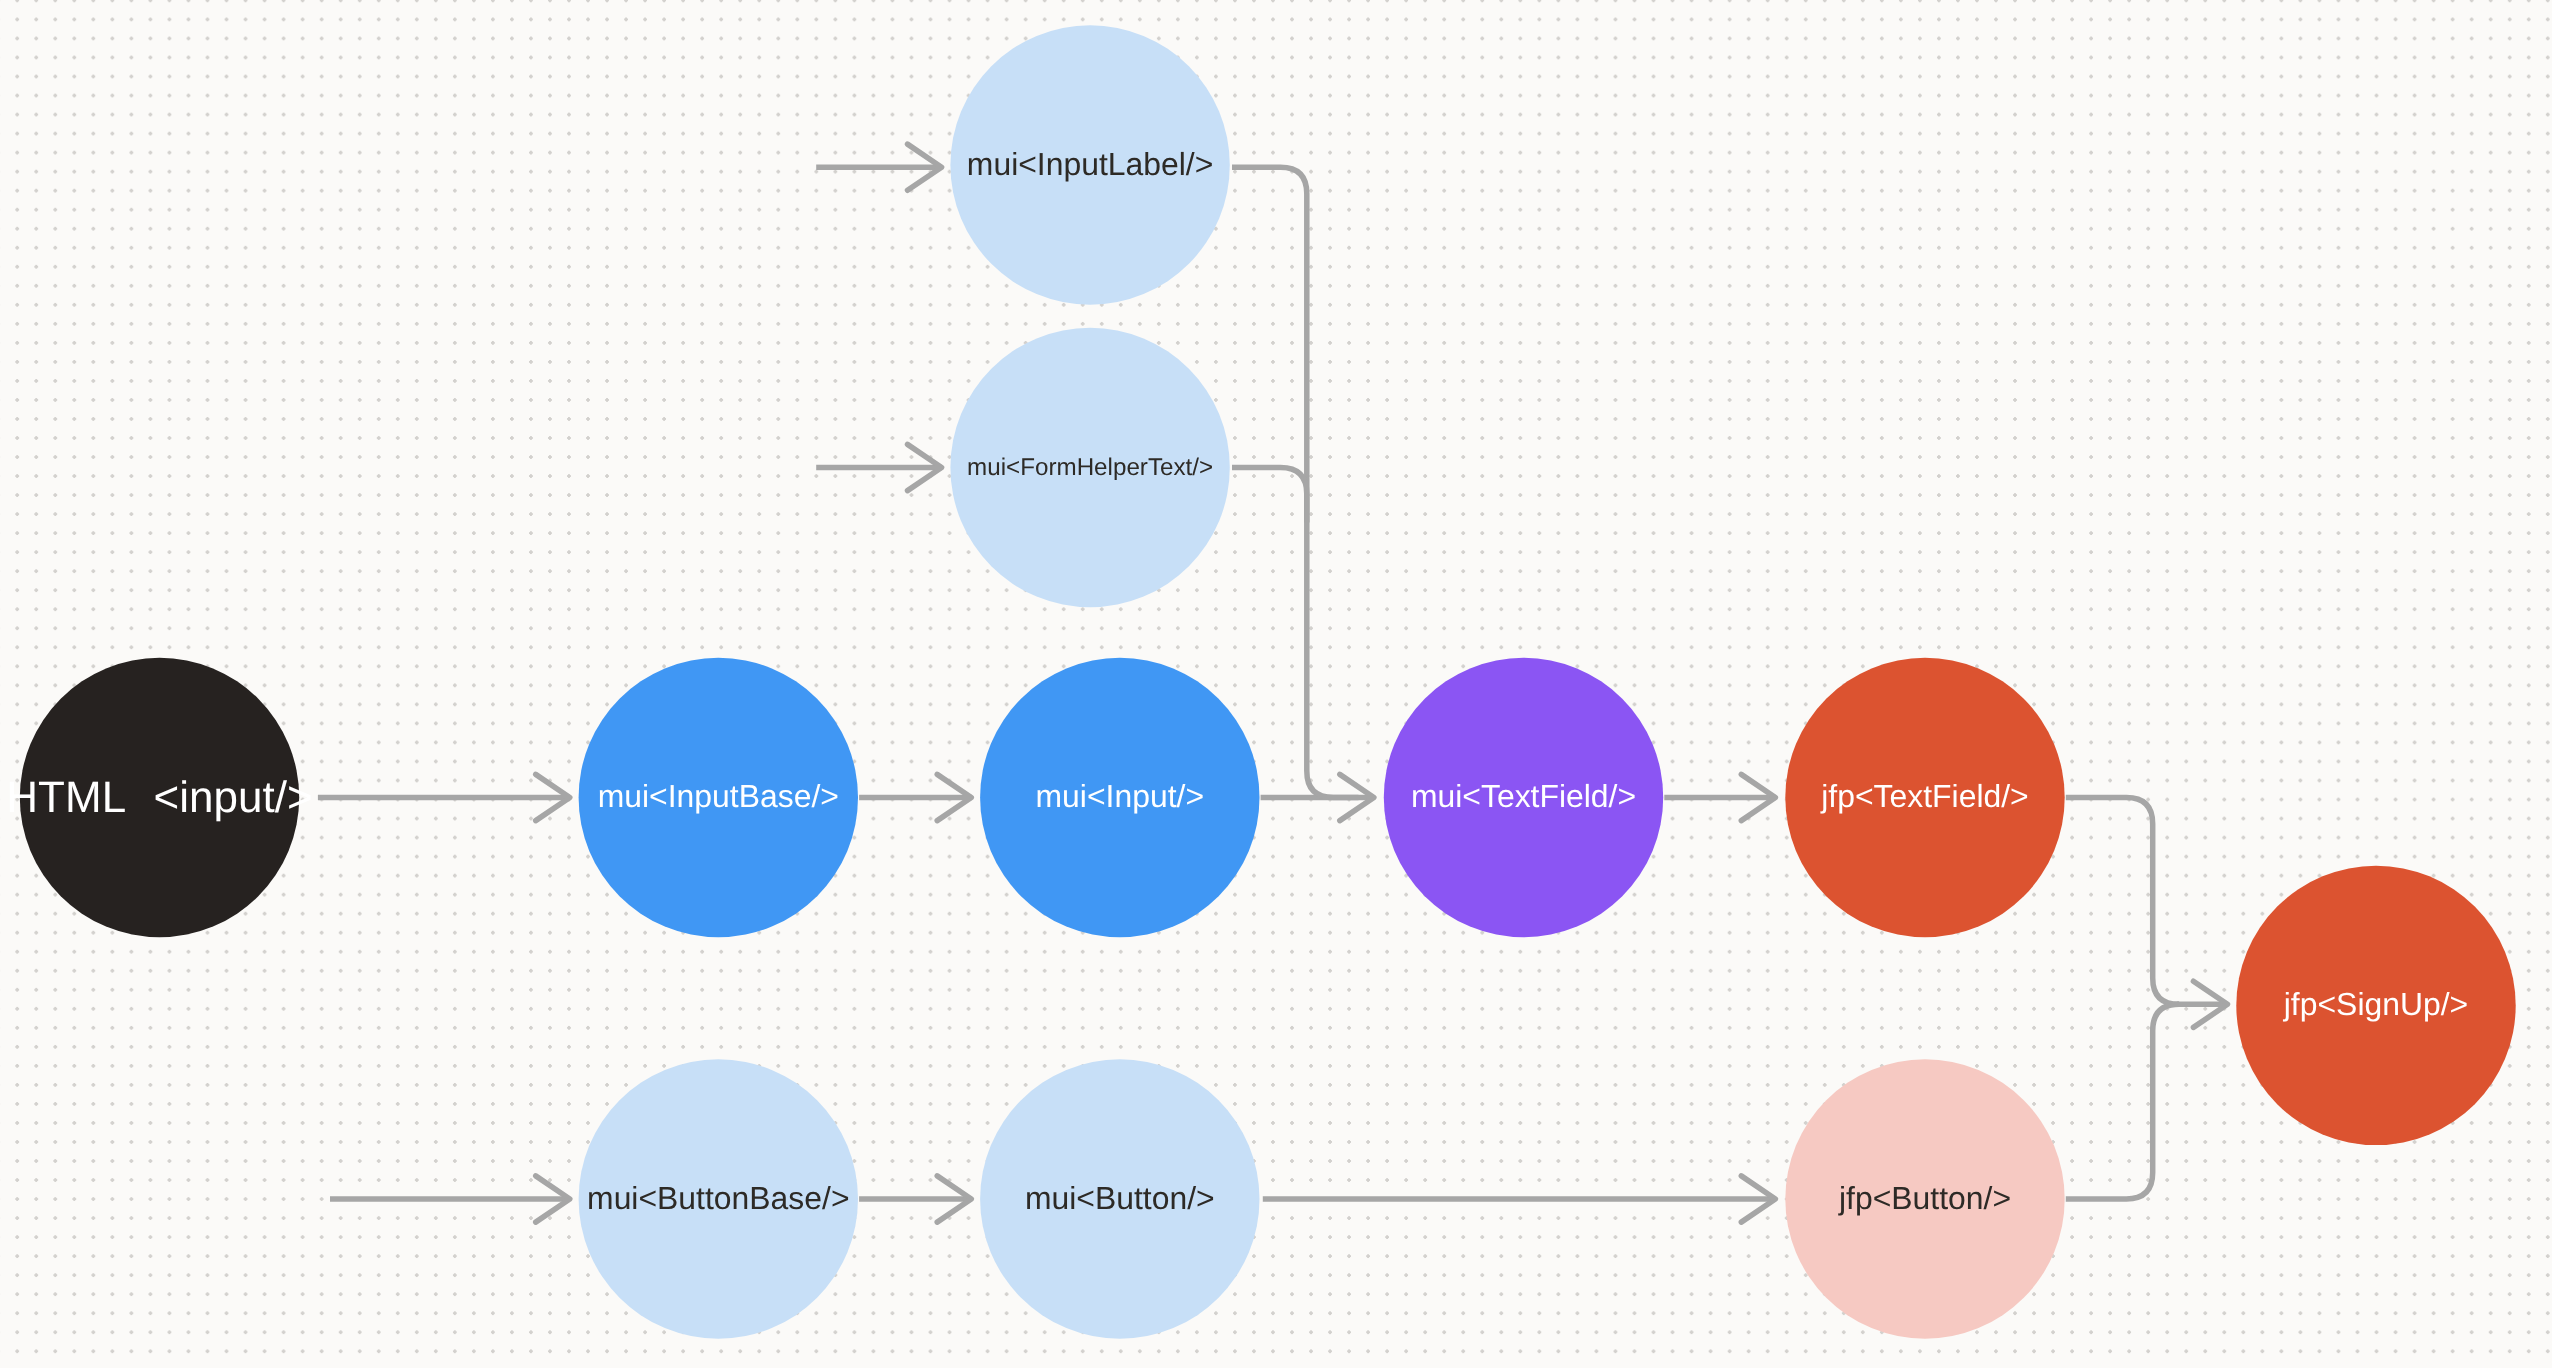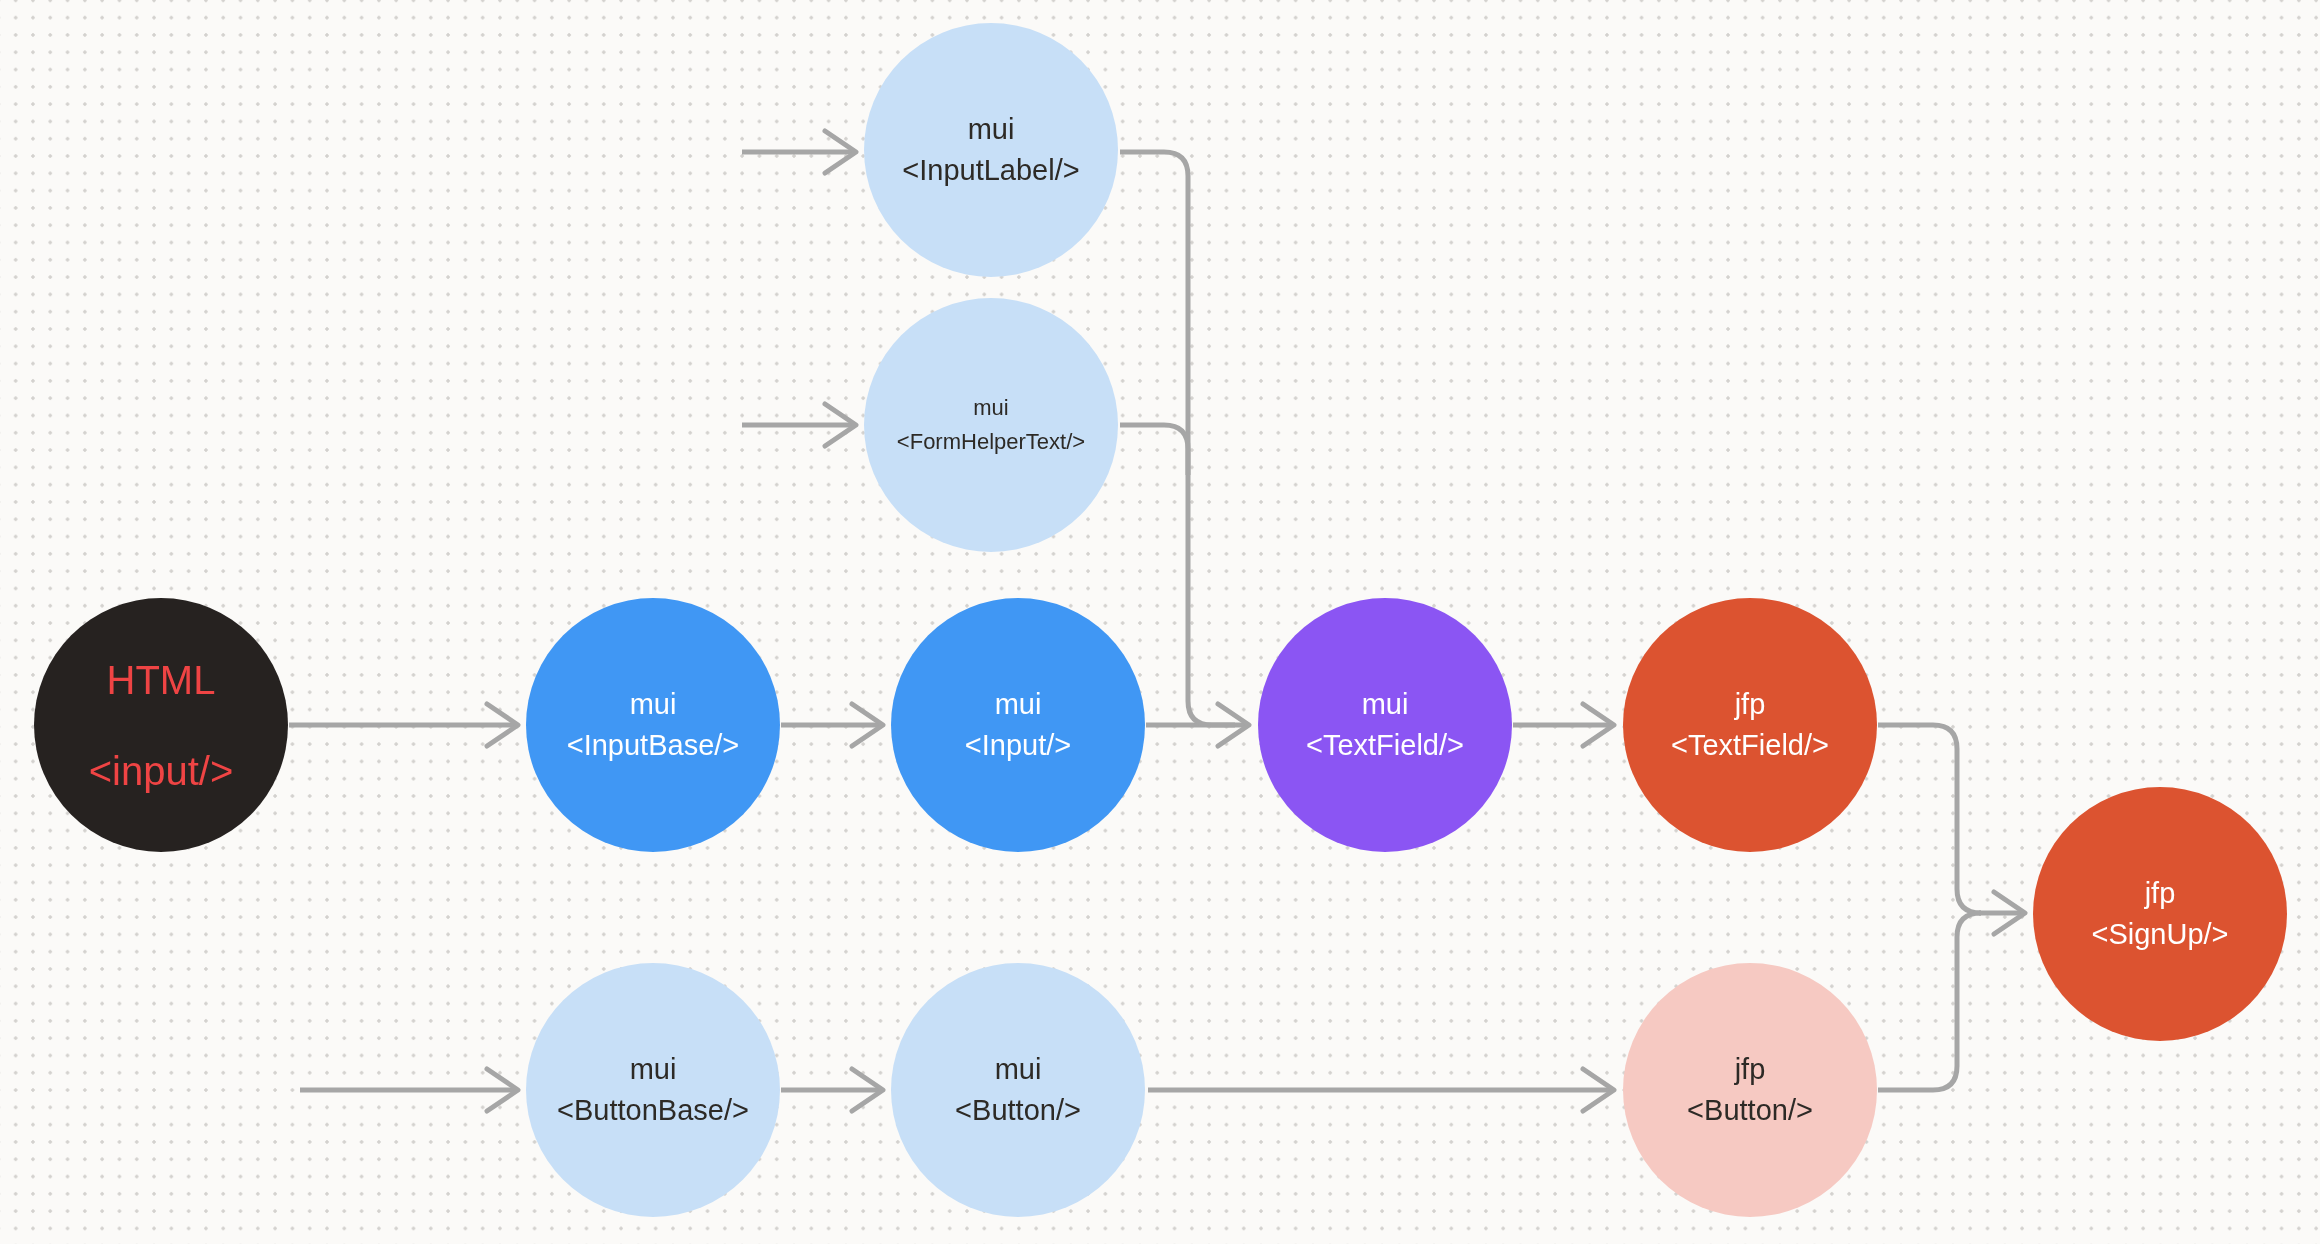--- a/index.html
+++ b/index.html
@@ -22,21 +22,21 @@
     position: absolute;
     left: 0; top: 0;
     width: 2320px;
     height: 1244px;
     pointer-events: none;
   }
   .node {
     position: absolute;
     border-radius: 50%;
     display: flex;
-    flex-direction: column;
+    flex-direction: row;
     align-items: center;
     justify-content: center;
     text-align: center;
     box-sizing: border-box;
     user-select: none;
   }
   .node .line { display: block; white-space: nowrap; }
   .node.lg .line { font-size: 40px; line-height: 66px; }
   .node.md .line { font-size: 29px; line-height: 41px; }
   .node.sm .line { font-size: 22px; line-height: 34px; }
@@ -62,21 +62,21 @@
         <path d="M 1513 725 H 1614" fill="none" stroke="#A6A6A6" stroke-width="5" marker-end="url(#arrow)"></path>
         <path d="M 1878 725 H 1933 Q 1957 725 1957 749 V 889 Q 1957 913 1981 913" fill="none" stroke="#A6A6A6" stroke-width="5"></path>
         <path d="M 300 1090 H 518" fill="none" stroke="#A6A6A6" stroke-width="5" marker-end="url(#arrow)"></path>
         <path d="M 781 1090 H 883" fill="none" stroke="#A6A6A6" stroke-width="5" marker-end="url(#arrow)"></path>
         <path d="M 1148 1090 H 1614" fill="none" stroke="#A6A6A6" stroke-width="5" marker-end="url(#arrow)"></path>
         <path d="M 1878 1090 H 1933 Q 1957 1090 1957 1066 V 937 Q 1957 913 1981 913" fill="none" stroke="#A6A6A6" stroke-width="5"></path>
         <path d="M 1979 913 H 2025" fill="none" stroke="#A6A6A6" stroke-width="5" marker-end="url(#arrow)"></path>
       </g>
   </svg>
   <div id="nodes">
-      <div class="node lg" style="left: 34px; top: 598px; width: 254px; height: 254px; background: rgb(38, 34, 32); color: #ef4444; gap: 25px;">
+      <div class="node lg" style="left: 18px; top: 598px; width: 254px; height: 254px; background: rgb(38, 34, 32); color: #ffffff; gap: 25px;">
         <span class="line">HTML</span>
         <span class="line">&lt;input/&gt;</span>
       </div>
       <div class="node md" style="left: 864px; top: 23px; width: 254px; height: 254px; background: rgb(199, 223, 247); color: rgb(45, 42, 38);">
         <span class="line">mui</span>
         <span class="line">&lt;InputLabel/&gt;</span>
       </div>
       <div class="node sm" style="left: 864px; top: 298px; width: 254px; height: 254px; background: rgb(199, 223, 247); color: rgb(45, 42, 38);">
         <span class="line">mui</span>
         <span class="line">&lt;FormHelperText/&gt;</span>

